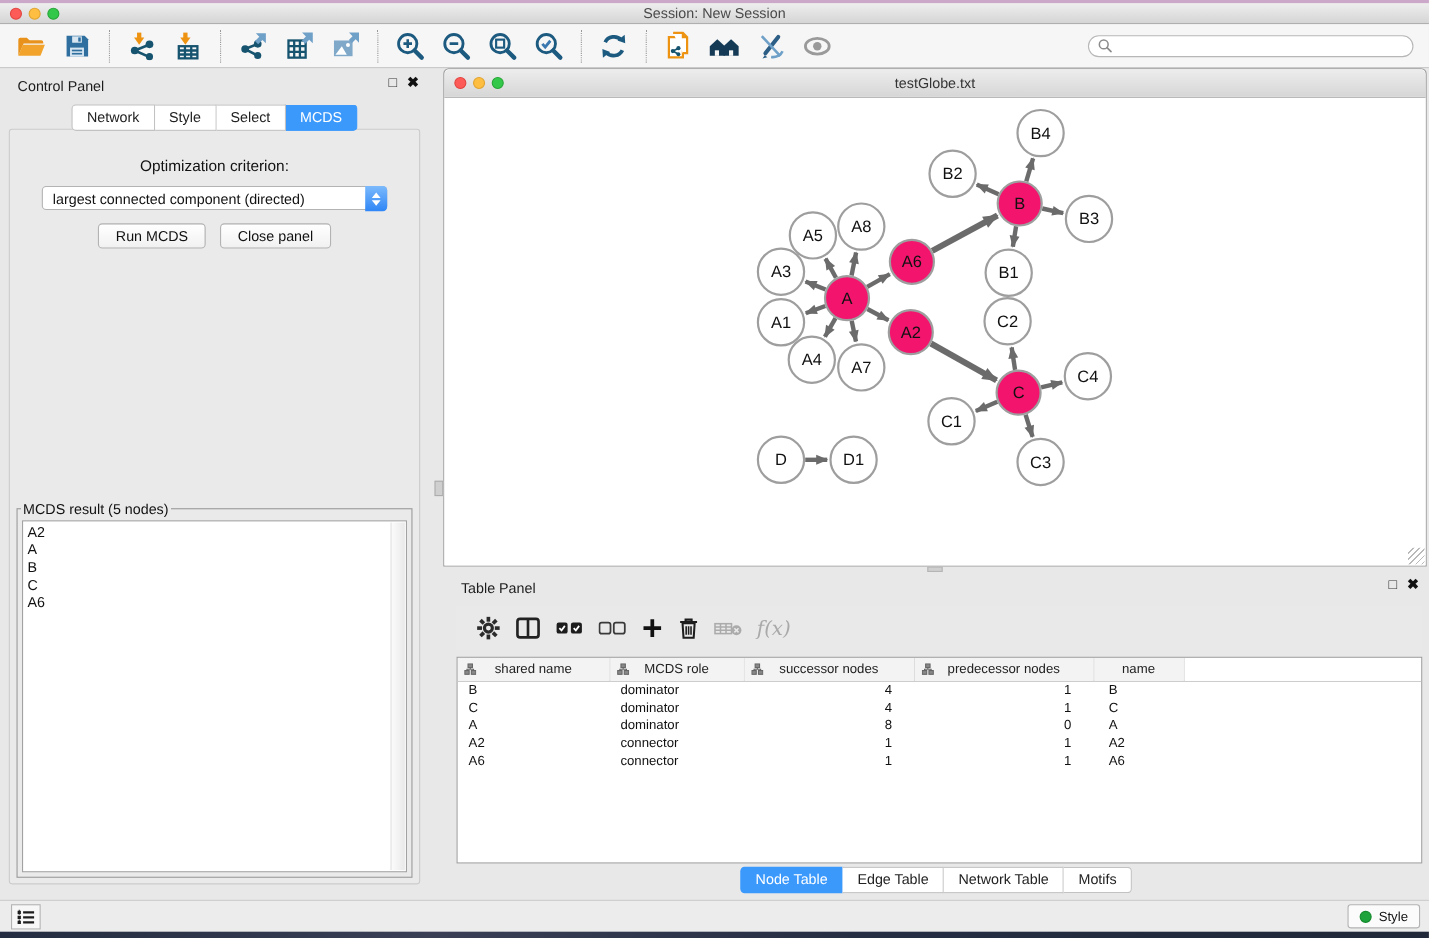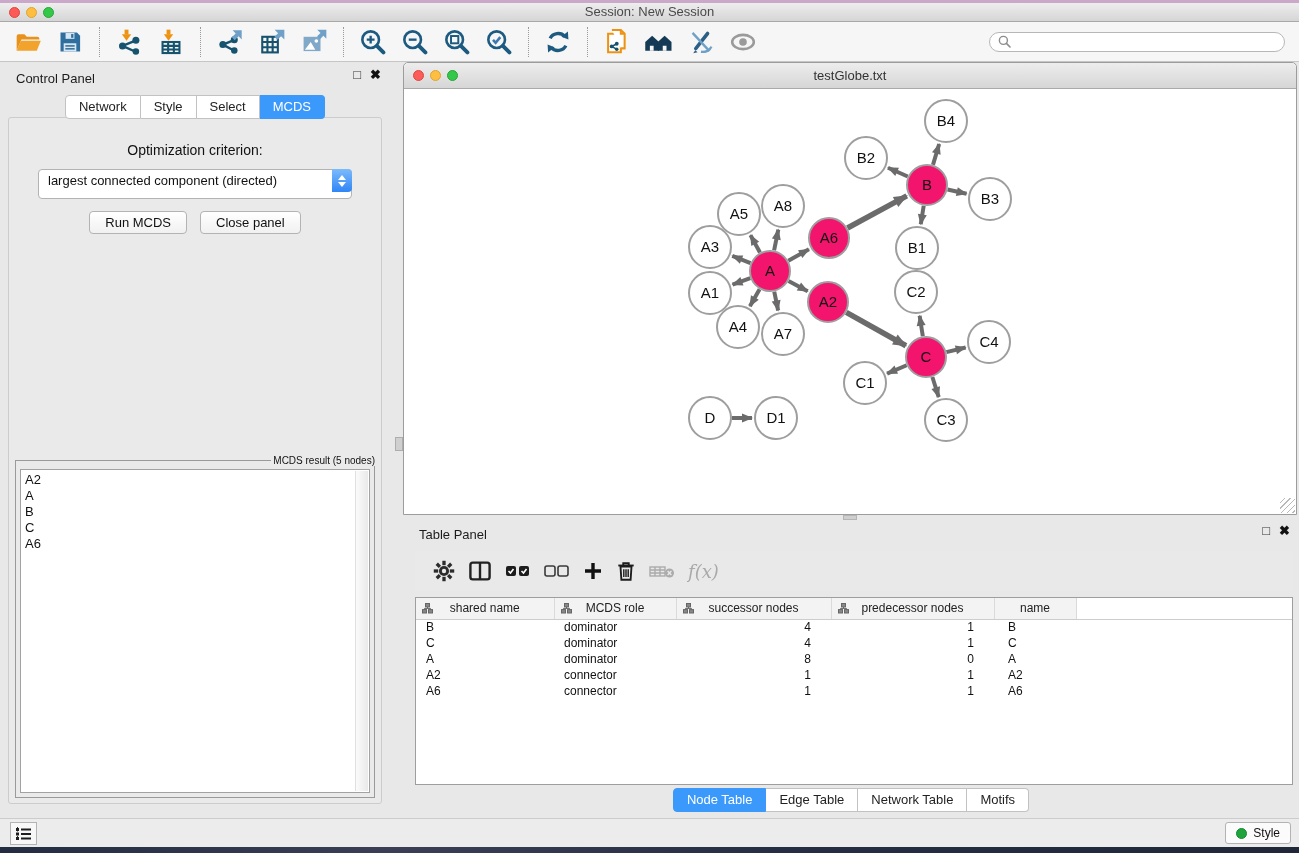--- a/index.html
+++ b/index.html
@@ -38,35 +38,35 @@
   #cp-tabs { position:absolute; top:33px; left:0; right:0; display:flex; justify-content:center; z-index:2; }
   .tab { font-size:13px; padding:3px 13px 4px; background:#fff; border:1px solid #c2c2c2; border-left:none;
     color:#222; white-space:nowrap; }
   .tab:first-child { border-left:1px solid #c2c2c2; border-radius:4px 0 0 4px; }
   .tab:last-child { border-radius:0 4px 4px 0; }
   .tab.selected { background:#3b99fc; border-color:#3b99fc; color:#fff; }
 
   #cp-box { position:absolute; left:8px; right:8px; top:55px; bottom:6px; background:#eaeaea;
     border:1px solid #cccccc; border-radius:3px; }
   #opt-label { margin-top:24px; text-align:center; font-size:14px; color:#111; }
-  #dropdown { margin:11px auto 0; width:314px; height:30px; background:#fff; border:1px solid #b3b3b3;
+  #dropdown { margin:11px auto 0; width:314px; height:22px; background:#fff; border:1px solid #b3b3b3;
     border-radius:4px; position:relative; font-size:13px; line-height:21px; padding-left:9px; color:#111; }
   #dropdown .stepper { position:absolute; right:-1px; top:-1px; width:20px; height:23px;
     background:linear-gradient(#7cbafc,#2f86f6); border-radius:0 4px 4px 0; display:flex;
     flex-direction:column; align-items:center; justify-content:center; gap:2px; }
   .chev { width:0; height:0; border-left:4px solid transparent; border-right:4px solid transparent; }
   .chev.up { border-bottom:5px solid #fff; }
   .chev.down { border-top:5px solid #fff; }
   #cp-buttons { display:flex; justify-content:center; gap:13px; margin-top:12px; }
   .btn { height:23px; padding:0 15px; background:linear-gradient(#ffffff,#f1f1f1); border:1px solid #b3b3b3;
     border-radius:4px; font-size:13px; line-height:21px; color:#111; }
 
   #mcds-fieldset { position:absolute; left:6px; right:6px; top:337px; bottom:5px;
     border:1px solid #9a9a9a; background:#eaeaea; }
-  #mcds-fieldset legend { font-size:10px; color:#111; margin-left:3px; padding:0 2px;text-align:right; }
+  #mcds-fieldset legend { font-size:13px; color:#111; margin-left:3px; padding:0 2px; }
   #mcds-list { position:absolute; left:4px; right:4px; top:3px; bottom:4px; background:#fff;
     border:1px solid #a2a2a2; font-size:13px; overflow:hidden; padding:2px 0 0 4px; }
   .mcds-item { line-height:16px; color:#111; }
   #mcds-scroll { position:absolute; top:1px; bottom:1px; right:1px; width:13px;
     background:linear-gradient(to right,#fbfbfb,#e9e9e9); border-left:1px solid #e0e0e0; }
 
   
   #net-window { position:absolute; left:403px; top:62px; width:894px; height:453px; background:#fff;
     border:1px solid #9c9c9c; border-radius:5px 5px 0 0; }
   #net-titlebar { height:26px; background:linear-gradient(#ededed,#d6d6d6); border-bottom:1px solid #aaaaaa;

